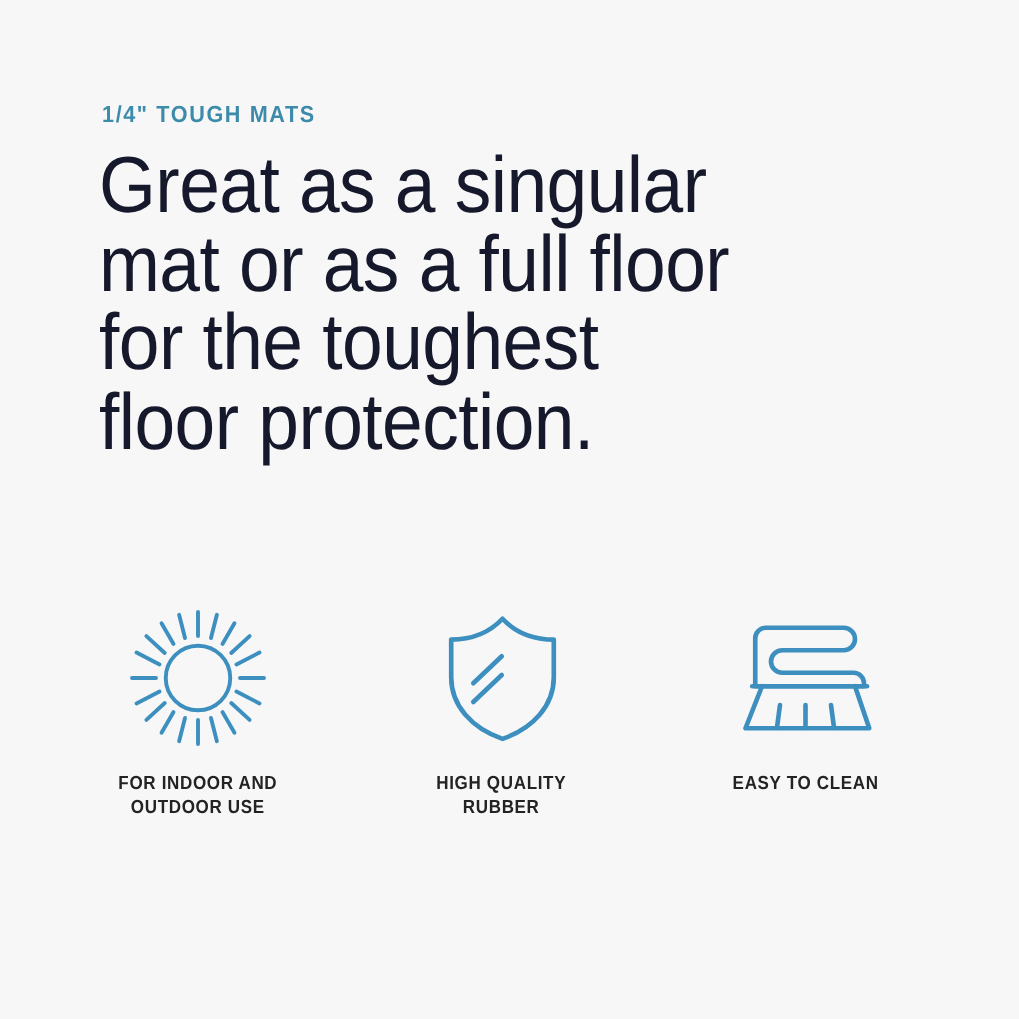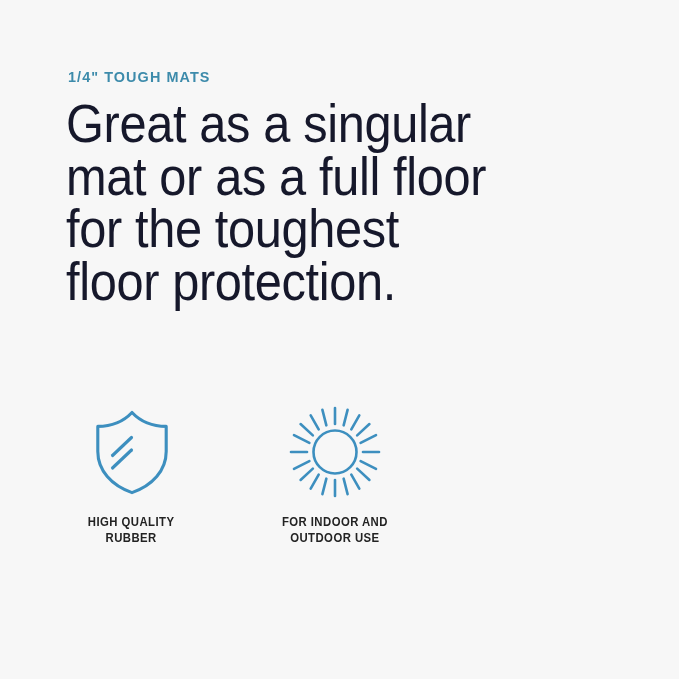--- a/index.html
+++ b/index.html
@@ -109,38 +109,20 @@
     <span class="headline-line">Great as a singular</span>
     <span class="headline-line">mat or as a full floor</span>
     <span class="headline-line">for the toughest</span>
     <span class="headline-line">floor protection.</span>
   </div>
 
   <div class="features">
 
     <div class="feature">
       <div class="feature-icon">
-        <svg width="84" height="92" viewBox="0 0 84 92" fill="none" stroke="#3d8fbf" stroke-width="3.1" stroke-linecap="round" stroke-linejoin="round">
-          <path d="M42 6.5
-                   C50.5 15.5 62.5 20.4 76.2 20.4
-                   L76.2 45.5
-                   C76.2 64.5 62.4 79.5 42 86.6
-                   C21.6 79.5 7.8 64.5 7.8 45.5
-                   L7.8 20.4
-                   C21.5 20.4 33.5 15.5 42 6.5 Z"></path>
-          <line x1="22.5" y1="49.5" x2="41.5" y2="31.5"></line>
-          <line x1="22.5" y1="62.0" x2="41.5" y2="44.0"></line>
-        </svg>
-      </div>
-      <div class="feature-label">HIGH QUALITY
-RUBBER</div>
-    </div>
-
-    <div class="feature">
-      <div class="feature-icon">
         <svg width="96" height="96" viewBox="0 0 96 96" fill="none" stroke="#3d8fbf" stroke-width="2.6" stroke-linecap="round">
           <circle cx="48" cy="48" r="21.5"></circle>
           <g id="sun-rays">
 
             <line x1="48" y1="20" x2="48" y2="4"></line>
             <line x1="56.65" y1="21.36" x2="60.59" y2="5.85"></line>
             <line x1="64.32" y1="25.29" x2="72.31" y2="11.45"></line>
             <line x1="70.16" y1="31.35" x2="82.41" y2="20.08"></line>
             <line x1="73.63" y1="38.95" x2="89.00" y2="31.04"></line>
             <line x1="76" y1="48" x2="92" y2="48"></line>
@@ -158,15 +140,60 @@
             <line x1="25.84" y1="31.35" x2="13.59" y2="20.08"></line>
             <line x1="31.68" y1="25.29" x2="23.69" y2="11.45"></line>
             <line x1="39.35" y1="21.36" x2="35.41" y2="5.85"></line>
           </g>
         </svg>
       </div>
       <div class="feature-label">FOR INDOOR AND
 OUTDOOR USE</div>
     </div>
 
+    <div class="feature">
+      <div class="feature-icon">
+        <svg width="84" height="92" viewBox="0 0 84 92" fill="none" stroke="#3d8fbf" stroke-width="3.1" stroke-linecap="round" stroke-linejoin="round">
+          <path d="M42 6.5
+                   C50.5 15.5 62.5 20.4 76.2 20.4
+                   L76.2 45.5
+                   C76.2 64.5 62.4 79.5 42 86.6
+                   C21.6 79.5 7.8 64.5 7.8 45.5
+                   L7.8 20.4
+                   C21.5 20.4 33.5 15.5 42 6.5 Z"></path>
+          <line x1="22.5" y1="49.5" x2="41.5" y2="31.5"></line>
+          <line x1="22.5" y1="62.0" x2="41.5" y2="44.0"></line>
+        </svg>
+      </div>
+      <div class="feature-label">HIGH QUALITY
+RUBBER</div>
+    </div>
+
+    <div class="feature">
+      <div class="feature-icon">
+        <svg width="96" height="80" viewBox="0 0 96 80" fill="none" stroke="#3d8fbf" stroke-width="3.1" stroke-linecap="round" stroke-linejoin="round">
+
+          <path d="M13.5 45.5
+                   L13.5 13.5
+                   A7 7 0 0 1 20.5 6.5
+                   L72.5 6.5
+                   A7.5 7.5 0 0 1 72.5 21.5
+                   L31.5 21.5
+                   A7.5 7.5 0 0 0 31.5 36.5
+                   L79 36.5
+                   A7 7 0 0 1 86 43.5
+                   L86 45.5
+                   Z"></path>
+
+          <line x1="11.5" y1="45.5" x2="88" y2="45.5"></line>
+
+          <path d="M18 45.5 L7 73.5 L89.5 73.5 L80 45.5"></path>
+
+          <line x1="30" y1="58" x2="28" y2="73"></line>
+          <line x1="47" y1="58" x2="47" y2="73"></line>
+          <line x1="64" y1="58" x2="66" y2="73"></line>
+        </svg>
+      </div>
+      <div class="feature-label">EASY TO CLEAN</div>
+    </div>
 
   </div>
 </div>
 
 </body></html>

